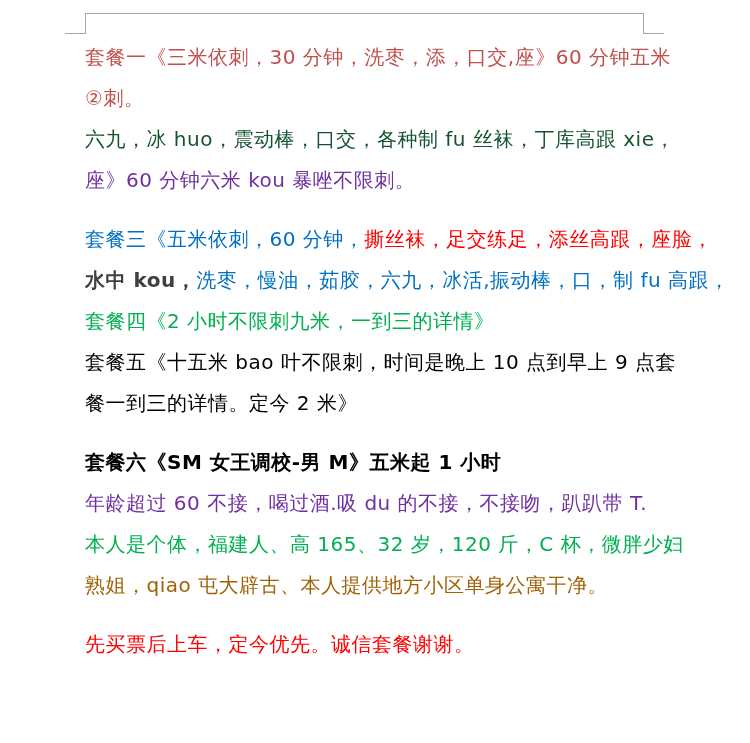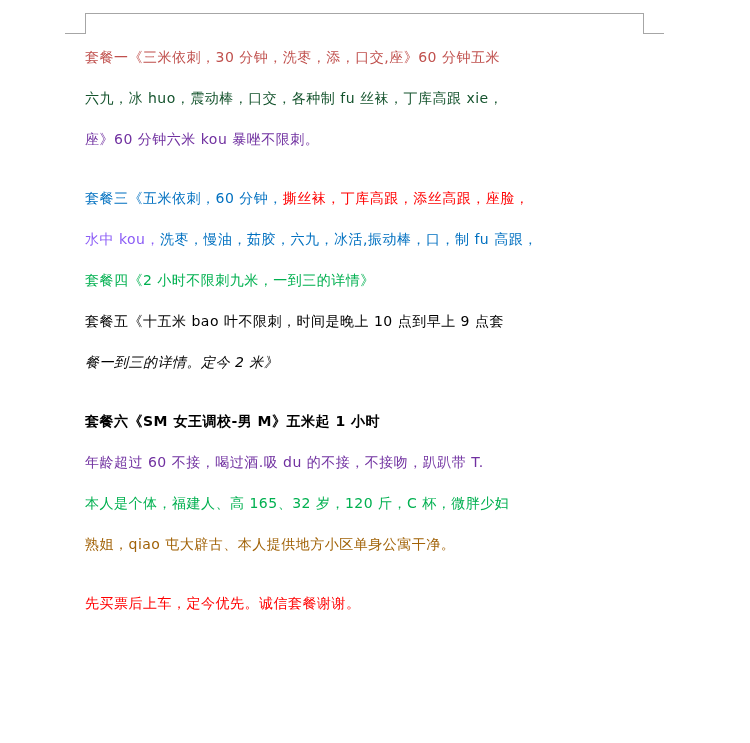--- a/index.html
+++ b/index.html
@@ -29,53 +29,54 @@
     position: absolute;
     left: 85px;
     top: 37px;
     width: 578px;
   }
   .para { margin: 0; padding: 0; }
   .para.gap { margin-top: 18px; }
   .line {
     height: 41px;
     line-height: 41px;
-    font-size: 14px;
+    font-size: 20px;
     white-space: nowrap;
     letter-spacing: 0.5px;
   }
   .run { white-space: pre; }
 </style>
 </head>
 <body>
 
 <div class="mark mark-top-line" style="background: rgb(166, 166, 166);"></div>
 <div class="mark mark-left-vert" style="background: rgb(166, 166, 166);"></div>
 <div class="mark mark-left-horiz" style="background: rgb(166, 166, 166);"></div>
 <div class="mark mark-right-vert" style="background: rgb(166, 166, 166);"></div>
 <div class="mark mark-right-horiz" style="background: rgb(166, 166, 166);"></div>
 
 <div class="doc-text">
     <div class="para">
       <div class="line"><span class="run" style="color: rgb(192, 80, 77);">套餐一《三米依刺，30 分钟，洗枣，添，口交,座》60 分钟五米</span></div>
+      <div class="line"><span class="run" style="color: rgb(192, 80, 77);">②刺。</span></div>
     </div>
     <div class="para">
       <div class="line"><span class="run" style="color: #14532d;">六九，冰 huo，震动棒，口交，各种制 fu 丝袜，丁库高跟 xie，</span></div>
       <div class="line"><span class="run" style="color: rgb(112, 48, 160);">座》60 分钟六米 kou 暴唑不限刺。</span></div>
     </div>
     <div class="para gap">
-      <div class="line"><span class="run" style="color: rgb(0, 112, 192);">套餐三《五米依刺，60 分钟，</span><span class="run" style="color: rgb(255, 0, 0);">撕丝袜，丁库高跟，添丝高跟，座脸，</span></div>
-      <div class="line"><span class="run" style="color: #8b5cf6;">水中 kou，</span><span class="run" style="color: rgb(0, 112, 192);">洗枣，慢油，茹胶，六九，冰活,振动棒，口，制 fu 高跟，</span></div>
+      <div class="line"><span class="run" style="color: rgb(0, 112, 192);">套餐三《五米依刺，60 分钟，</span><span class="run" style="color: rgb(255, 0, 0);">撕丝袜，足交练足，添丝高跟，座脸，</span></div>
+      <div class="line"><span class="run" style="color: #404040; font-weight: bold;">水中 kou，</span><span class="run" style="color: rgb(0, 112, 192);">洗枣，慢油，茹胶，六九，冰活,振动棒，口，制 fu 高跟，</span></div>
     </div>
     <div class="para">
       <div class="line"><span class="run" style="color: rgb(0, 176, 80);">套餐四《2 小时不限刺九米，一到三的详情》</span></div>
     </div>
     <div class="para">
       <div class="line"><span class="run" style="color: rgb(0, 0, 0);">套餐五《十五米 bao 叶不限刺，时间是晚上 10 点到早上 9 点套</span></div>
-      <div class="line"><span class="run" style="color: rgb(0, 0, 0); font-style: italic;">餐一到三的详情。定今 2 米》</span></div>
+      <div class="line"><span class="run" style="color: rgb(0, 0, 0);">餐一到三的详情。定今 2 米》</span></div>
     </div>
     <div class="para gap">
       <div class="line"><span class="run" style="color: rgb(0, 0, 0); font-weight: bold;">套餐六《SM 女王调校-男 M》五米起 1 小时</span></div>
     </div>
     <div class="para">
       <div class="line"><span class="run" style="color: rgb(112, 48, 160);">年龄超过 60 不接，喝过酒.吸 du 的不接，不接吻，趴趴带 T.</span></div>
     </div>
     <div class="para">
       <div class="line"><span class="run" style="color: rgb(0, 176, 80);">本人是个体，福建人、高 165、32 岁，120 斤，C 杯，微胖少妇</span></div>
       <div class="line"><span class="run" style="color: #a16207;">熟姐，qiao 屯大辟古、本人提供地方小区单身公寓干净。</span></div>

